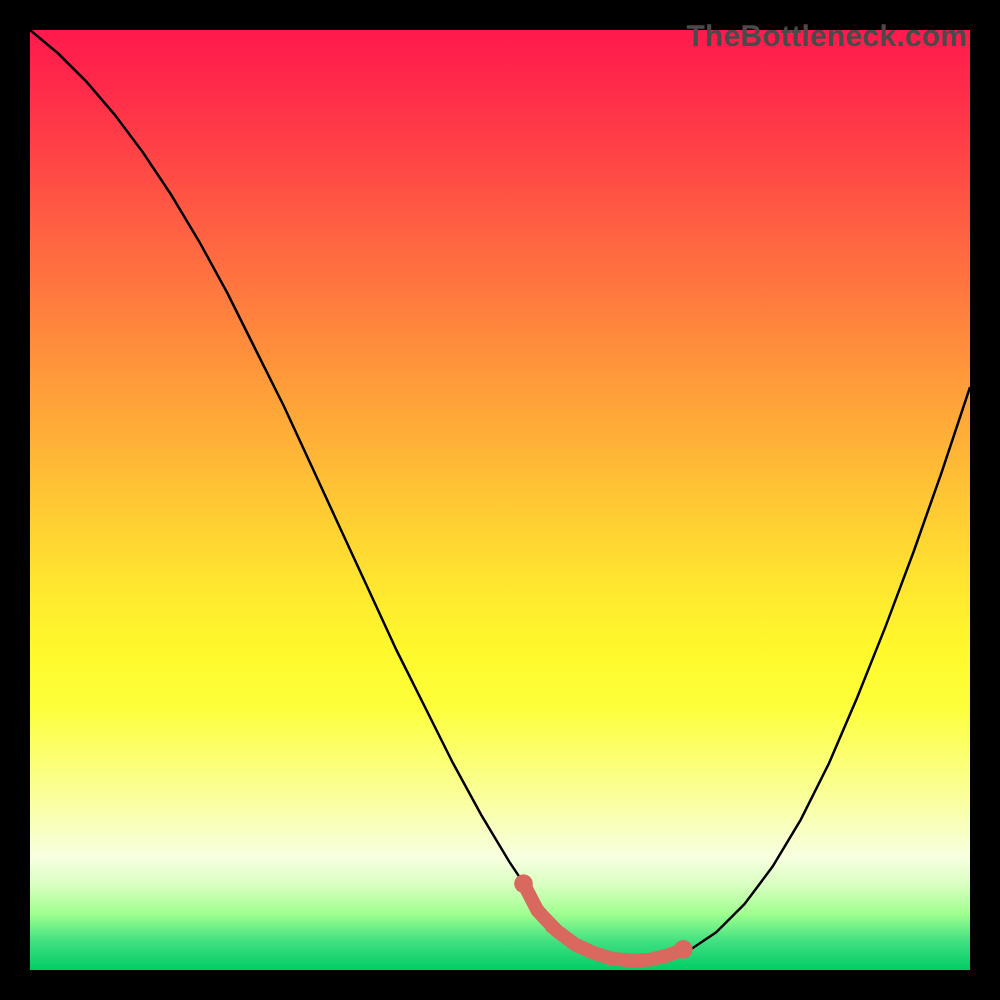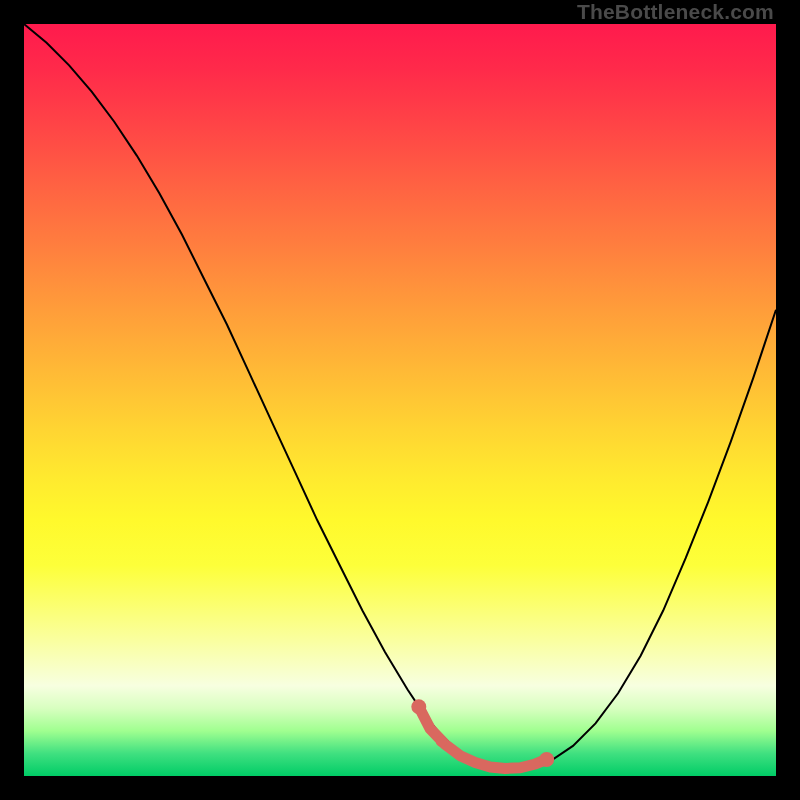--- a/index.html
+++ b/index.html
@@ -43,24 +43,24 @@
       #faffa0 82%,
       #f7ffe0 88%,
       #d8ffc0 91%,
       #a0ff90 94%,
       #40e080 97%,
       #00cc66 100%
     );
   }
   .watermark {
     position: absolute;
-    top: 0px;
+    top: 16px;
     right: 26px;
     color: #4a4a4a;
-    font-size: 21px;
+    font-size: 24px;
     font-weight: 600;
     letter-spacing: 0.2px;
   }
   svg.curve {
     position: absolute;
     left: 24px;
     top: 24px;
     width: 752px;
     height: 752px;
     overflow: visible;

